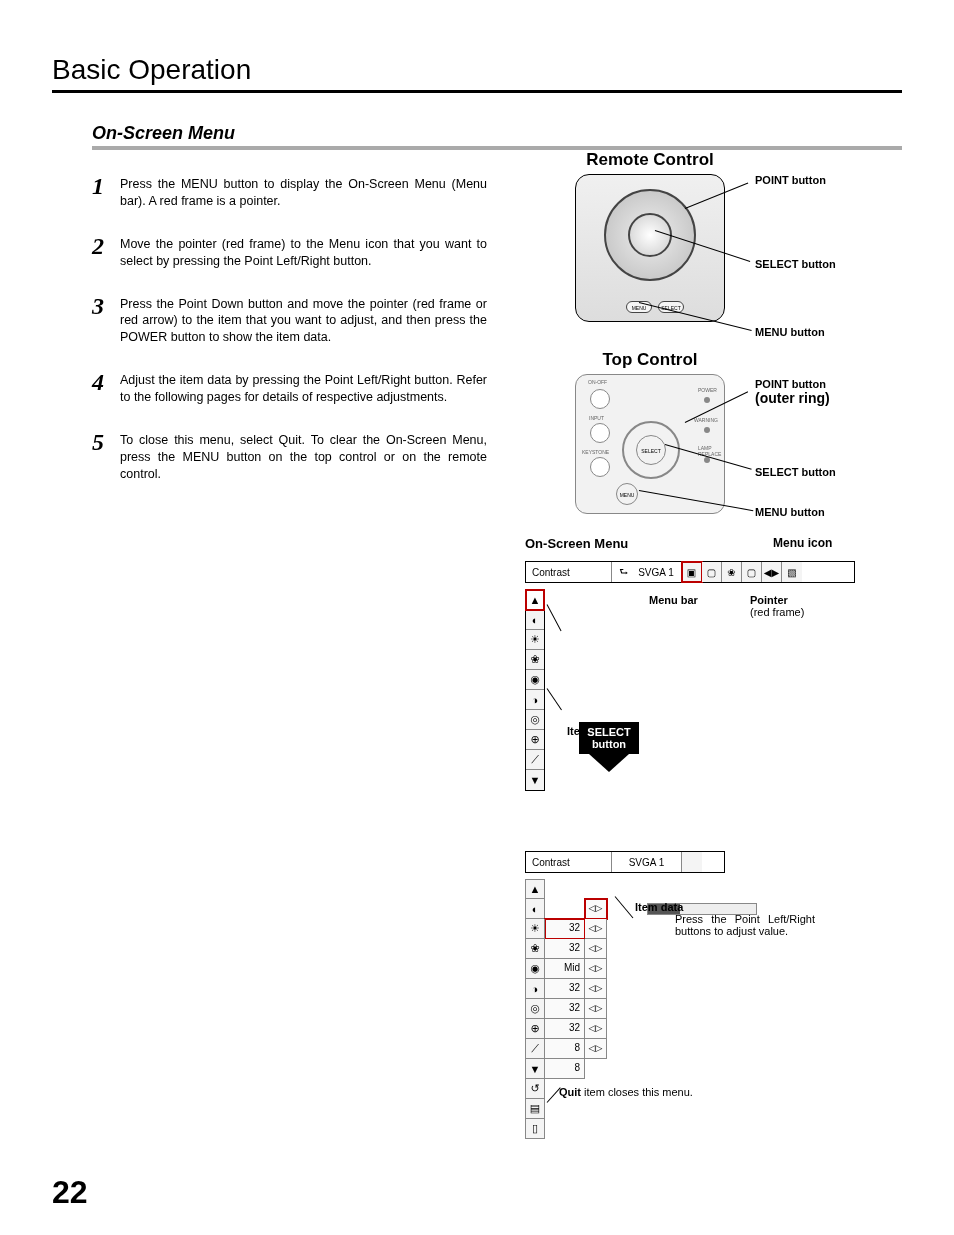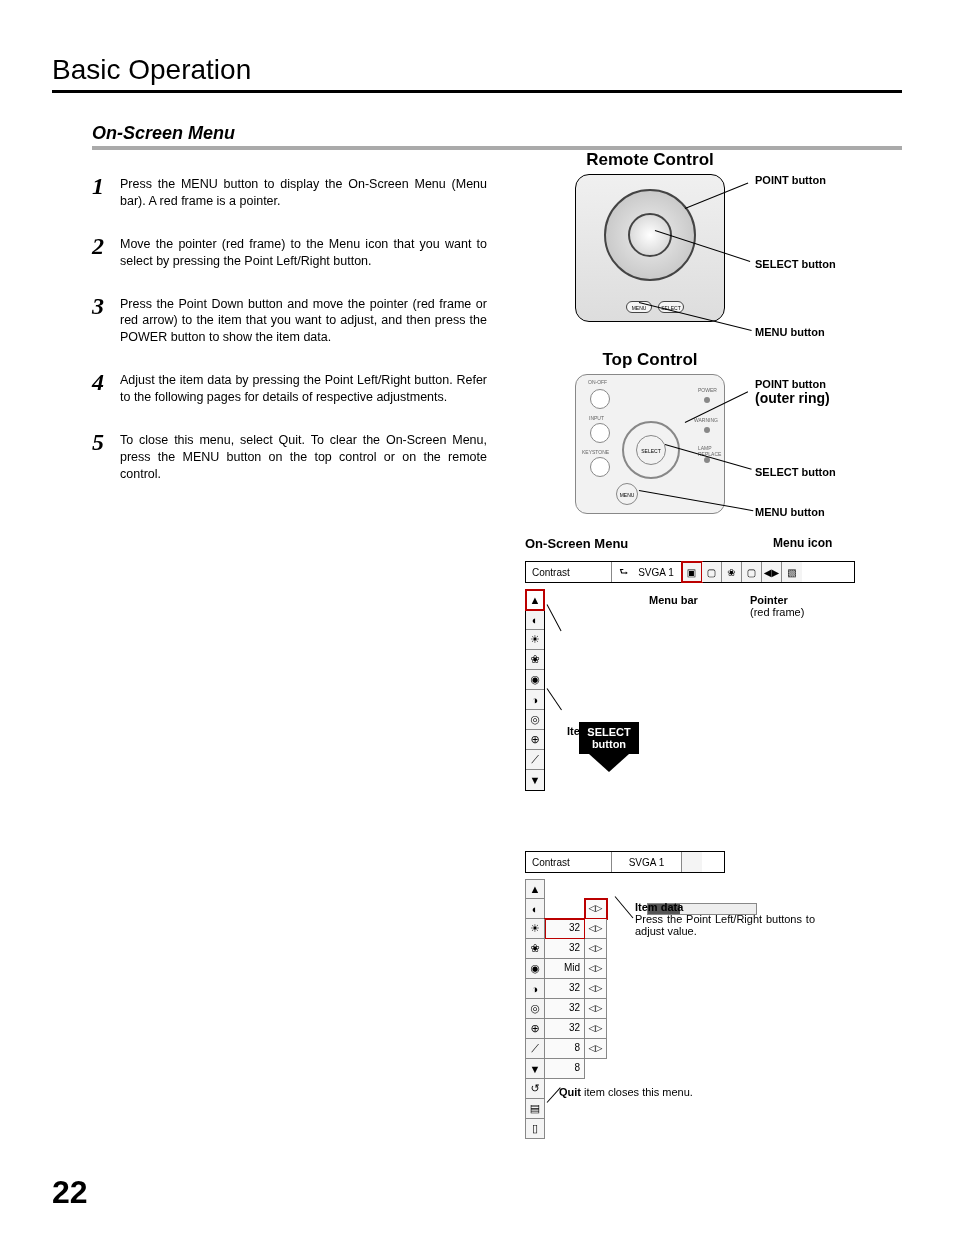--- a/index.html
+++ b/index.html
@@ -549,21 +549,21 @@
         <div class="osm-row">
           <div class="side-icon">▤</div>
         </div>
         <div class="osm-row">
           <div class="side-icon">▯</div>
         </div>
       </div>
 
       <div class="anno" style="left:110px; top:365px; width:180px;">
         <b>Item data</b><br>
-        <span style="text-align:justify; display:block;">Press the Point Left/Right buttons to adjust value.</span>
+        <span style="text-align:justify; display:block;margin-left:40px;">Press the Point Left/Right buttons to adjust value.</span>
       </div>
       <div class="lead-line" style="left:90px; top:360px; width:28px; transform:rotate(50deg); transform-origin:left;"></div>
 
       <div class="anno" style="left:34px; top:550px;">
         <b>Quit</b><span> item closes this menu.</span>
       </div>
       <div class="lead-line" style="left:22px; top:566px; width:20px; transform:rotate(-48deg); transform-origin:left;"></div>
     </div>
 
   </div>

